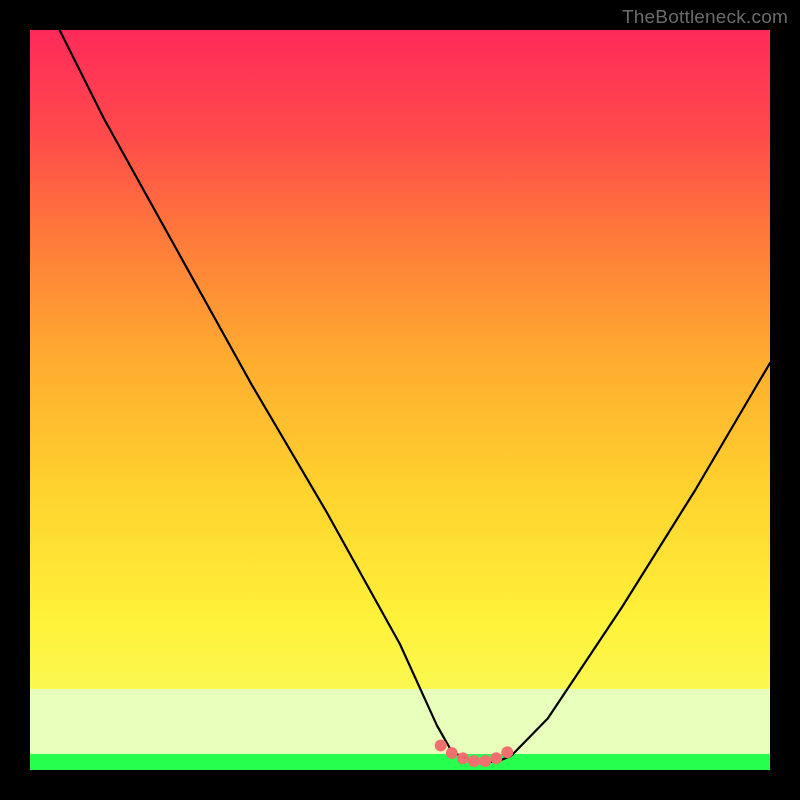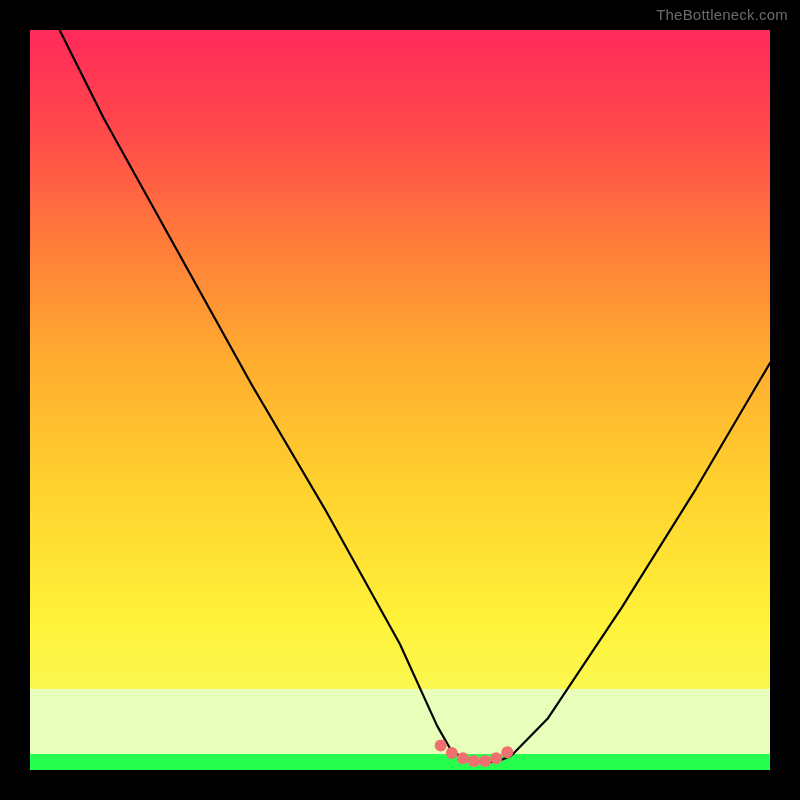--- a/index.html
+++ b/index.html
@@ -52,21 +52,21 @@
     top: 0;
     width: 740px;
     height: 740px;
     pointer-events: none;
   }
   .watermark {
     position: absolute;
     top: 6px;
     right: 12px;
     color: #6b6b6b;
-    font-size: 15px;
+    font-size: 19px;
     letter-spacing: 0.2px;
   }
 </style>
 </head>
 <body>
 
 <div class="stage">
 
   <div class="watermark">TheBottleneck.com</div>
 

